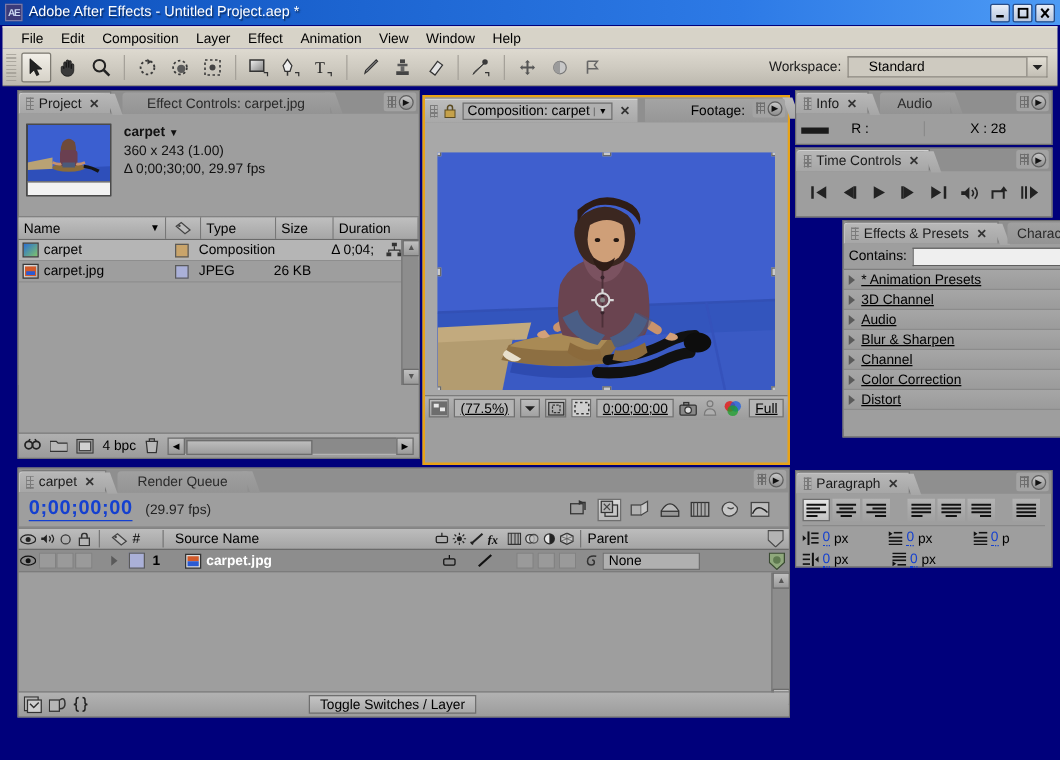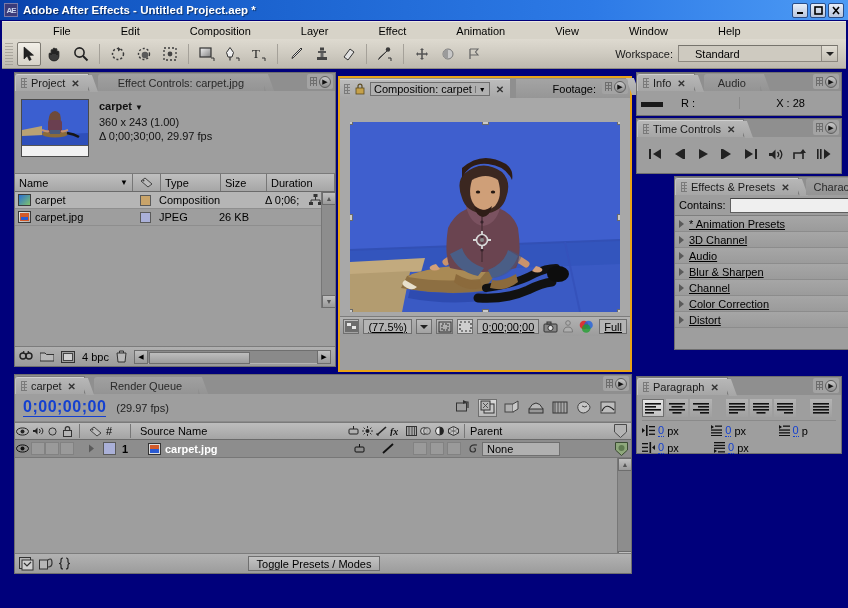--- a/index.html
+++ b/index.html
@@ -22,41 +22,41 @@
     background: linear-gradient(180deg,#0b4ec4 0%, #0a47b8 40%, #0846b6 55%, #2a78e8 100%);
     background: linear-gradient(90deg,#083fa8 0%, #1358c4 12%, #2d7ae6 70%, #4d9bf5 100%);
     display:flex; align-items:center; padding-left:4px;
   }
   .ae-logo {
     width:14px;height:14px;background:#3b3b7a;color:#c9d6ef;
     font-size:8px; font-weight:bold; display:flex;align-items:center;justify-content:center;
     border:1px solid #7a7aa8; margin-right:5px; letter-spacing:-1px;
   }
   .title-text {
-    color:#fff; font-weight:bold; font-size:11.5px;
+    color:#fff; font-weight:normal; font-size:11.5px;
     text-shadow:1px 1px 1px rgba(0,0,0,.5);
     flex:1;
   }
   .win-btns { display:flex; gap:2px; padding-right:4px; }
   .win-btn {
     width:16px;height:15px;
     background: linear-gradient(180deg,#e8eef8 0%,#cfd9ea 50%,#b9c6dd 100%);
     border:1px solid #2a4d86; border-radius:2px;
     display:flex;align-items:center;justify-content:center;
     font-size:9px; font-family:"Liberation Sans",sans-serif; color:#000; line-height:1;
   }
 
   
   .menubar {
     position:absolute; left:2px; top:21px; width:844px; height:18px;
     background:#d7d3c8;
     border-top:1px solid #ece9e1;
     display:flex; align-items:center; padding-left:8px;
   }
-  .menu-item { padding:1px 7px; font-size:11px; color:#000;margin-left:36px; }
+  .menu-item { padding:1px 7px; font-size:11px; color:#000; }
 
   
   .toolbar {
     position:absolute; left:2px; top:39px; width:844px; height:30px;
     background: linear-gradient(180deg,#dedad0 0%, #cfcbc1 50%, #bdb9af 100%);
     border-bottom:1px solid #8d8a82;
     display:flex; align-items:center;
   }
   .grip { width:8px;height:22px;margin:0 3px;
     background:repeating-linear-gradient(180deg,#9a968e 0 1px,transparent 1px 3px);
@@ -539,21 +539,21 @@
 
     <div class="proj-list">
       <div class="list-row sel">
         <span class="mini-ico" style="background:linear-gradient(135deg,#2a6fd4,#7fc36a);"></span>
         <span style="width:96px;">carpet</span>
         <span style="width:28px;display:flex;justify-content:center;">
           <span class="swatch" style="background:#c9a46a;"></span>
         </span>
         <span style="width:60px;">Composition</span>
         <span style="width:46px;"></span>
-        <span style="width:44px;">Δ 0;06;</span>
+        <span style="width:44px;">Δ 0;04;</span>
         <span>
           <svg width="13" height="12" viewBox="0 0 13 12">
               <rect x="4.5" y="0" width="4" height="3" fill="#333"></rect>
               <rect x="0" y="8" width="4" height="3" fill="#333"></rect>
               <rect x="9" y="8" width="4" height="3" fill="#333"></rect>
               <path d="M6.5 3 V6 M2 8 V6 H11 V8" stroke="#333" fill="none" stroke-width="1"></path>
             </svg>
         </span>
       </div>
       <div class="list-row">
@@ -1311,18 +1311,18 @@
             <rect x="0.5" y="3" width="8" height="9" fill="#b6b6b6" stroke="#333"></rect>
             <path d="M9 3 q4 -3 4 3 q0 4 -4 4" fill="none" stroke="#333" stroke-width="1.2"></path>
           </svg>
       </span>
       <span>
         <svg width="13" height="13" viewBox="0 0 13 13">
             <path d="M5 1 q-2 0 -2 2 v2 q0 1.5 -2 1.5 q2 0 2 1.5 v2 q0 2 2 2" fill="none" stroke="#222" stroke-width="1.2"></path>
             <path d="M8 1 q2 0 2 2 v2 q0 1.5 2 1.5 q-2 0 -2 1.5 v2 q0 2 -2 2" fill="none" stroke="#222" stroke-width="1.2"></path>
           </svg>
       </span>
-      <span class="toggle-btn">Toggle Presets / Modes</span>
+      <span class="toggle-btn">Toggle Switches / Layer</span>
       <span style="width:70px;"></span>
     </div>
   </div>
 
 </div>
 
 </body></html>

